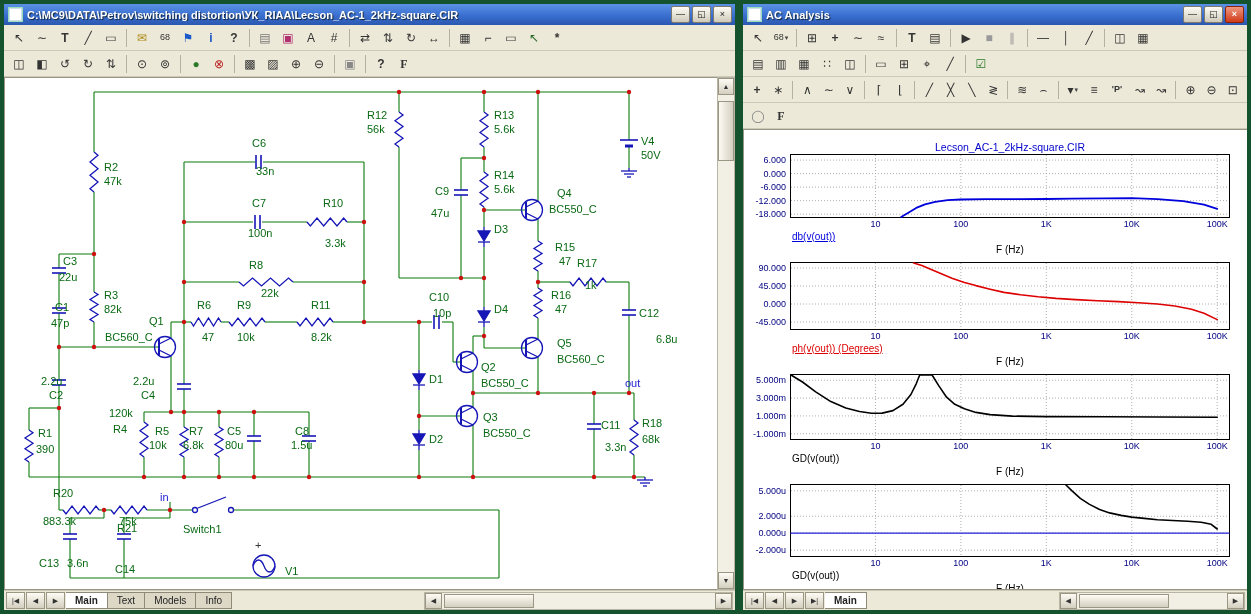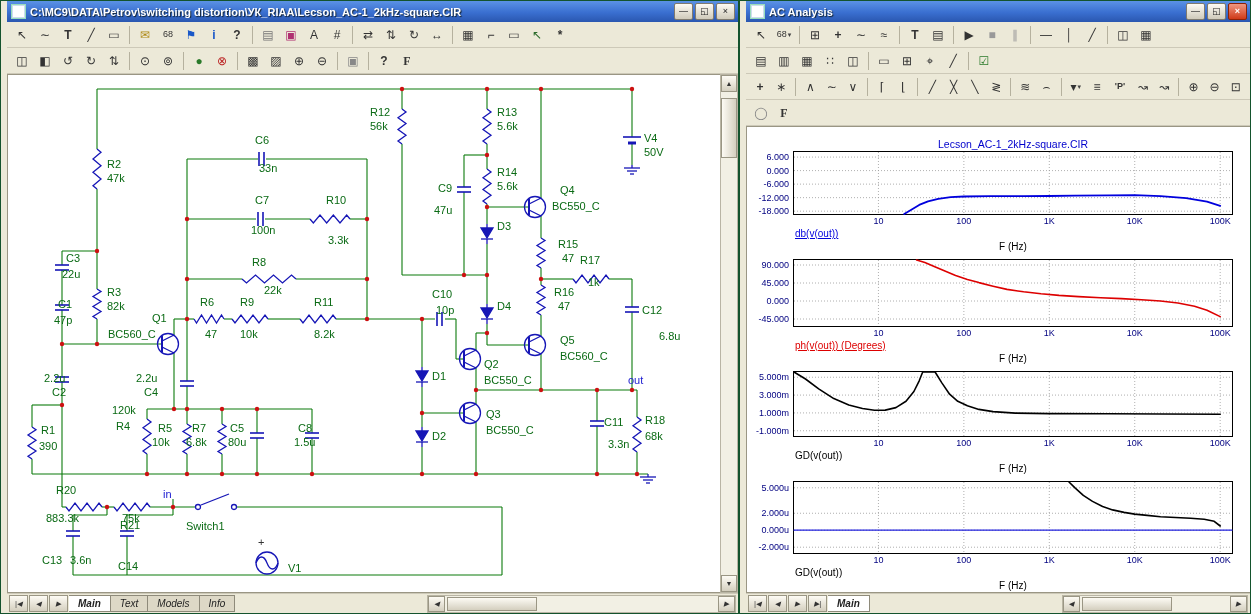--- a/index.html
+++ b/index.html
@@ -1,38 +1,38 @@
 <!DOCTYPE html>
 <html><head>
 <meta charset="utf-8">
 <style>
   html,body{margin:0;padding:0;background:#555;}
   #app{width:1251px;height:614px;display:flex;position:relative;background:#6f6f6f;font-family:"Liberation Sans",sans-serif;overflow:hidden;}
-  .win{height:614px;display:flex;flex-direction:column;border:1px solid #14532d;box-sizing:border-box;background:#ece9d8;padding-left:6px;}
+  .win{height:614px;display:flex;flex-direction:column;border:4px solid #14532d;box-sizing:border-box;background:#ece9d8;}
   #lw{width:739px;}
   #rw{width:512px;}
   .titlebar{height:21px;flex:0 0 21px;display:flex;align-items:center;padding:0 3px;background:linear-gradient(180deg,#5b92e5 0%,#3a6fd0 55%,#2a57b0 100%);color:#fff;}
   .wicon{width:13px;height:13px;margin:0 4px 0 1px;background:#fff;border:1px solid #9db;box-shadow:inset 0 0 0 1px #cde;flex:0 0 13px;}
   .wtitle{font-size:11px;font-weight:bold;white-space:nowrap;overflow:hidden;flex:1;text-shadow:1px 1px 1px #123;}
   .wbtns{display:flex;gap:2px;margin-left:4px;}
   .wbtn{width:17px;height:15px;display:flex;align-items:center;justify-content:center;font-size:9px;color:#222;background:linear-gradient(180deg,#fdfbf4,#cfcaba);border:1px solid #7f7a6e;border-radius:2px;line-height:1;}
   .wbtn.redclose{background:linear-gradient(180deg,#ef9780,#cf3a18);color:#fff;border-color:#8c2208;font-weight:bold;}
   .tbar{height:25px;flex:0 0 25px;display:flex;align-items:center;padding:0 4px;background:#ece9d8;border-bottom:1px solid #cdc9b8;gap:1px;}
   .ic{width:20px;height:20px;display:inline-flex;align-items:center;justify-content:center;font-size:12px;color:#333;border:1px solid transparent;border-radius:2px;position:relative;line-height:1;}
   .ic .dd{font-size:7px;margin-left:1px;color:#444;}
   .tsep{width:1px;height:18px;background:#b5b19e;margin:0 3px;display:inline-block;}
   .crow{flex:1;display:flex;min-height:0;}
   .canvas{flex:1;background:#fff;position:relative;overflow:hidden;border:1px solid #9a9684;border-right:none;}
   #schlabels{position:absolute;left:0;top:0;width:100%;height:100%;}
   .slabel{position:absolute;font-size:11px;line-height:1;white-space:nowrap;}
   .vscroll{width:16px;flex:0 0 16px;display:flex;flex-direction:column;background:#f2f0e4;border:1px solid #b9b5a4;}
   .sbtn{height:15px;flex:0 0 15px;display:flex;align-items:center;justify-content:center;font-size:7px;color:#333;background:linear-gradient(180deg,#fdfbf4,#d4cfbf);border:1px solid #9a9684;}
   .vtrack{flex:1;position:relative;}
   .vthumb{position:absolute;left:0;width:100%;height:60px;top:6px;background:linear-gradient(90deg,#fdfbf4,#d4cfbf);border:1px solid #9a9684;box-sizing:border-box;}
-  .bstrip{height:19px;flex:0 0 19px;display:flex;align-items:center;background:#ece9d8;border-top:1px solid #cdc9b8;padding-left:2px;font-style:italic;}
+  .bstrip{height:19px;flex:0 0 19px;display:flex;align-items:center;background:#ece9d8;border-top:1px solid #cdc9b8;padding-left:2px;}
   .navbtn{width:17px;height:15px;display:inline-flex;align-items:center;justify-content:center;font-size:7px;color:#333;background:linear-gradient(180deg,#fdfbf4,#d4cfbf);border:1px solid #9a9684;margin-right:1px;}
   .ptab{height:15px;display:inline-flex;align-items:center;padding:0 9px;font-size:10px;color:#222;background:#ddd8c6;border:1px solid #8e8a7a;border-left:none;}
   .ptab:first-of-type{border-left:1px solid #8e8a7a;}
   .ptab.active{background:#fff;font-weight:bold;}
   .bspacer{width:190px;height:15px;}
   .hscroll{flex:1;height:16px;display:flex;align-items:center;margin:0 2px;background:#f2f0e4;border:1px solid #b9b5a4;}
   .hbtn{width:15px;height:14px;display:flex;align-items:center;justify-content:center;font-size:7px;background:linear-gradient(180deg,#fdfbf4,#d4cfbf);border:1px solid #9a9684;color:#333;}
   .htrack{flex:1;height:14px;position:relative;}
   .hthumb{position:absolute;top:0;left:2px;width:90px;height:14px;background:linear-gradient(180deg,#fdfbf4,#d4cfbf);border:1px solid #9a9684;box-sizing:border-box;}
   

